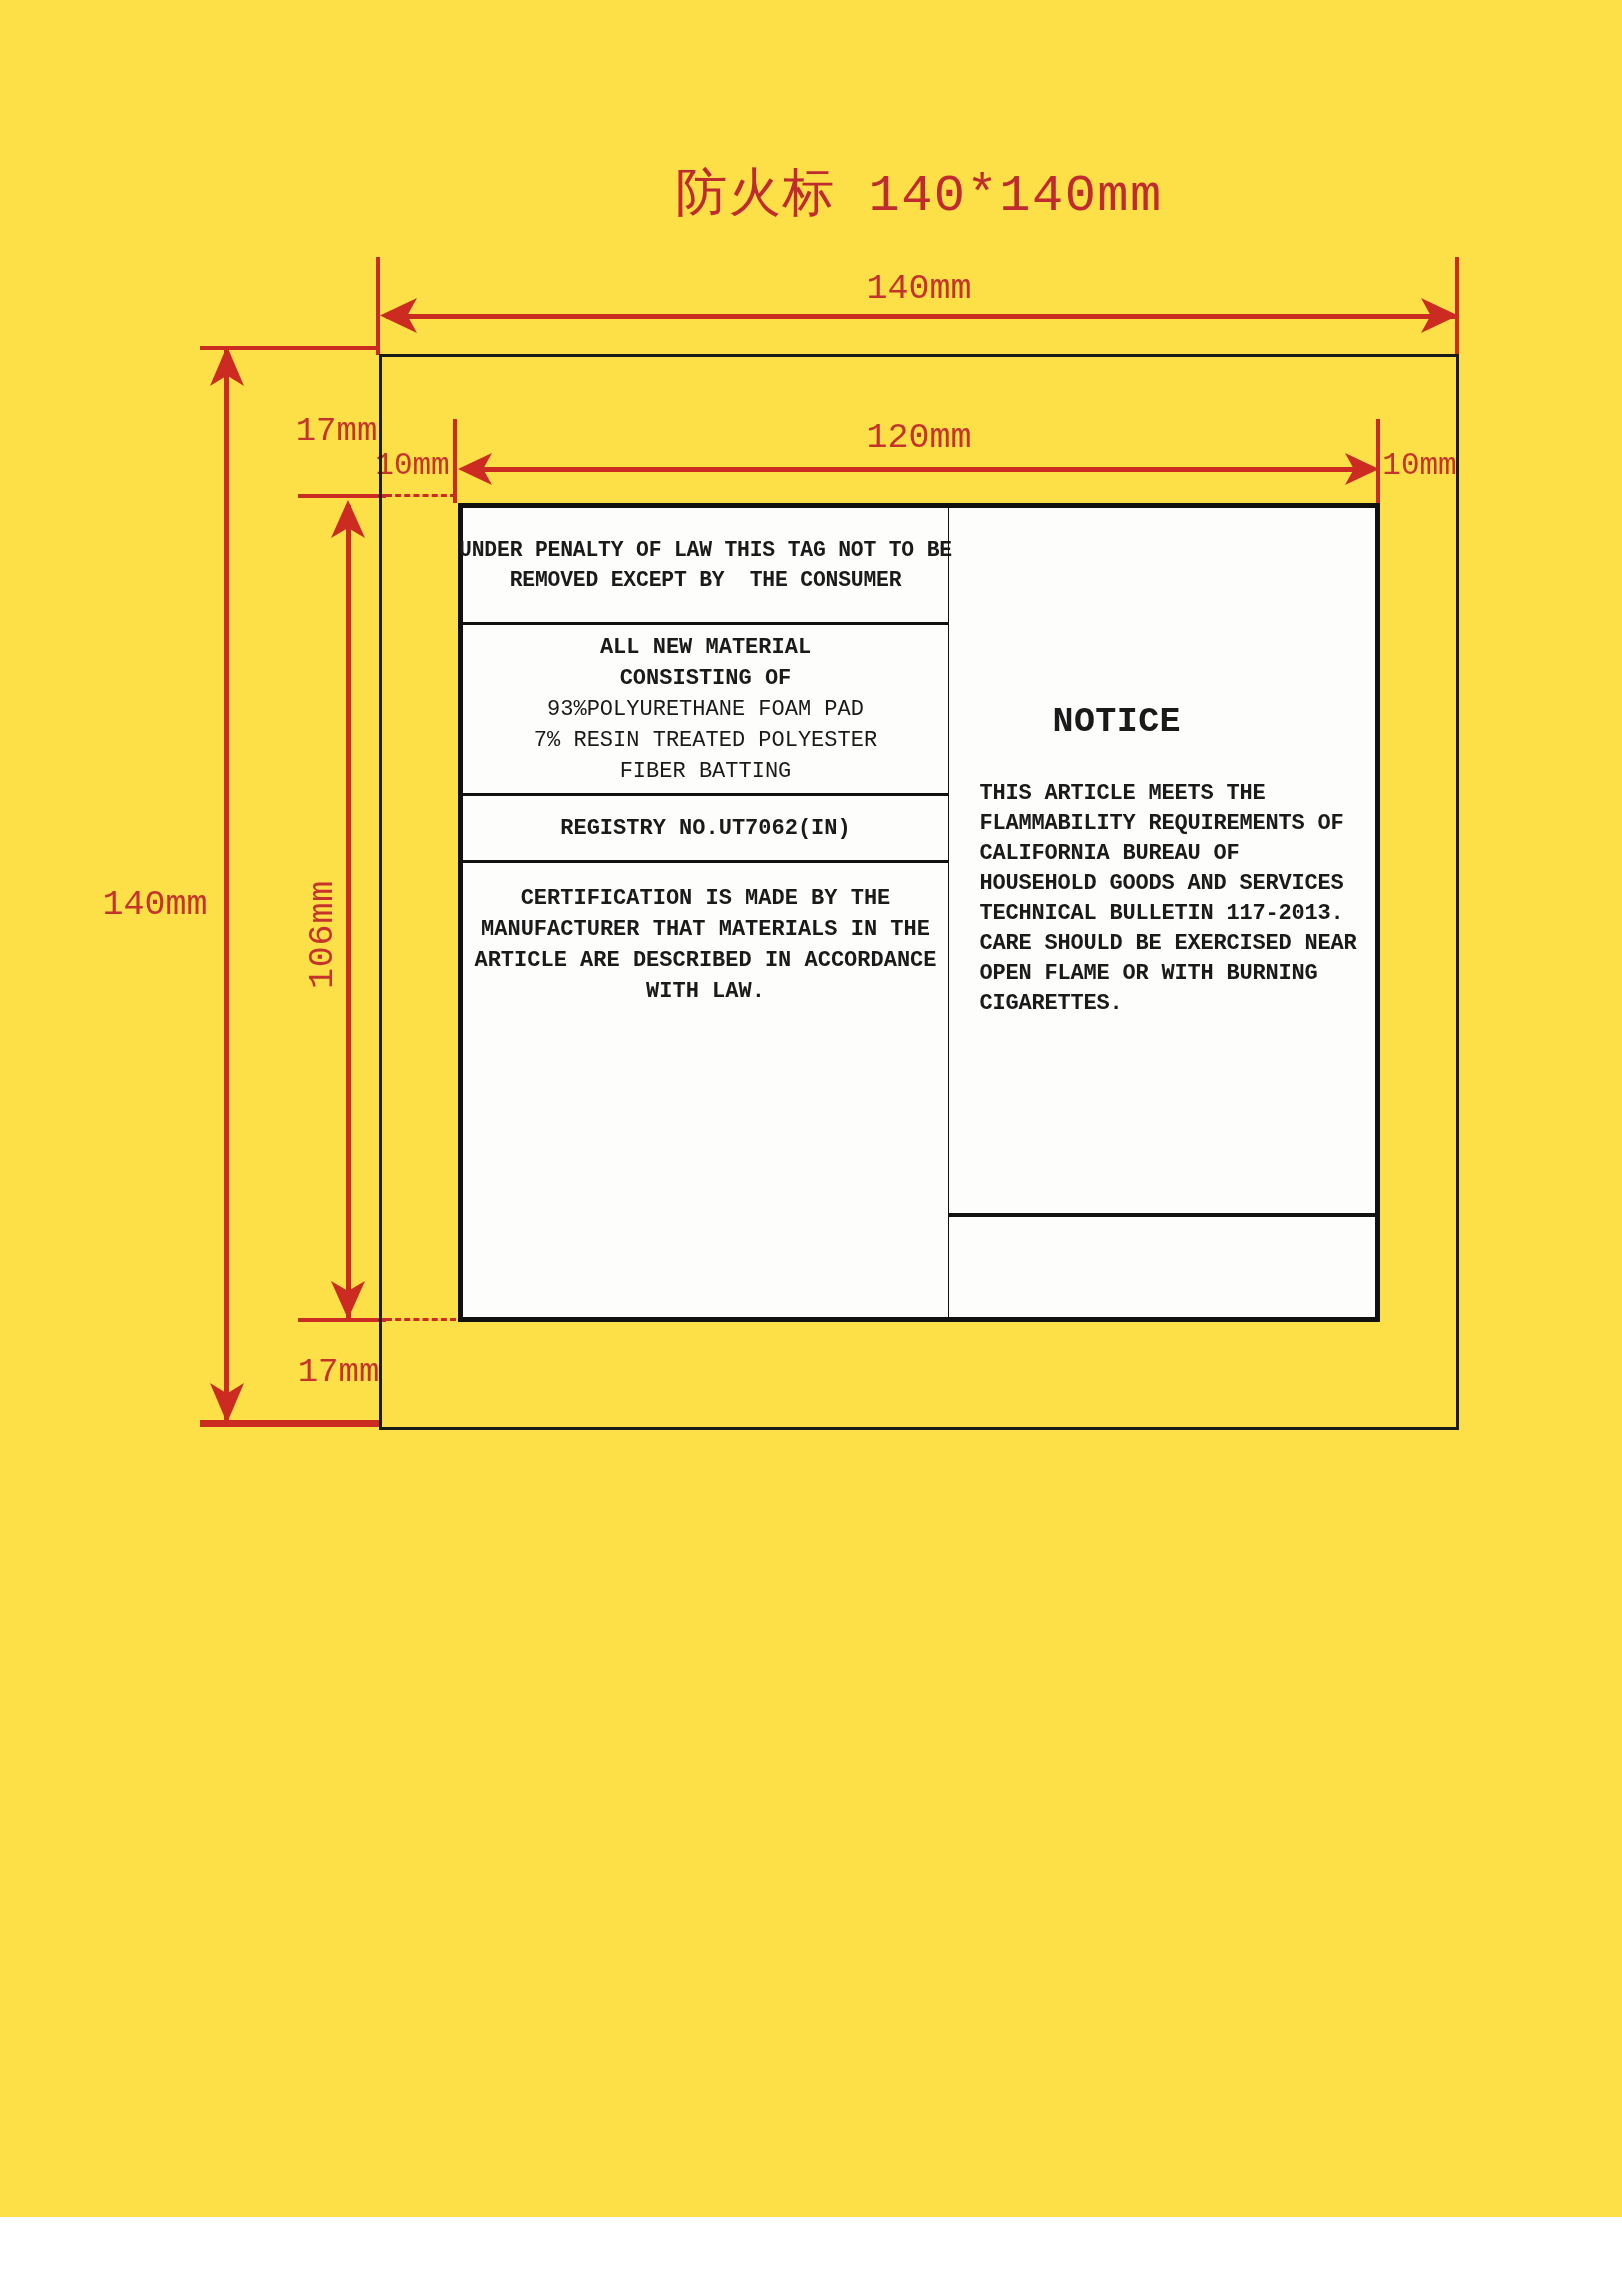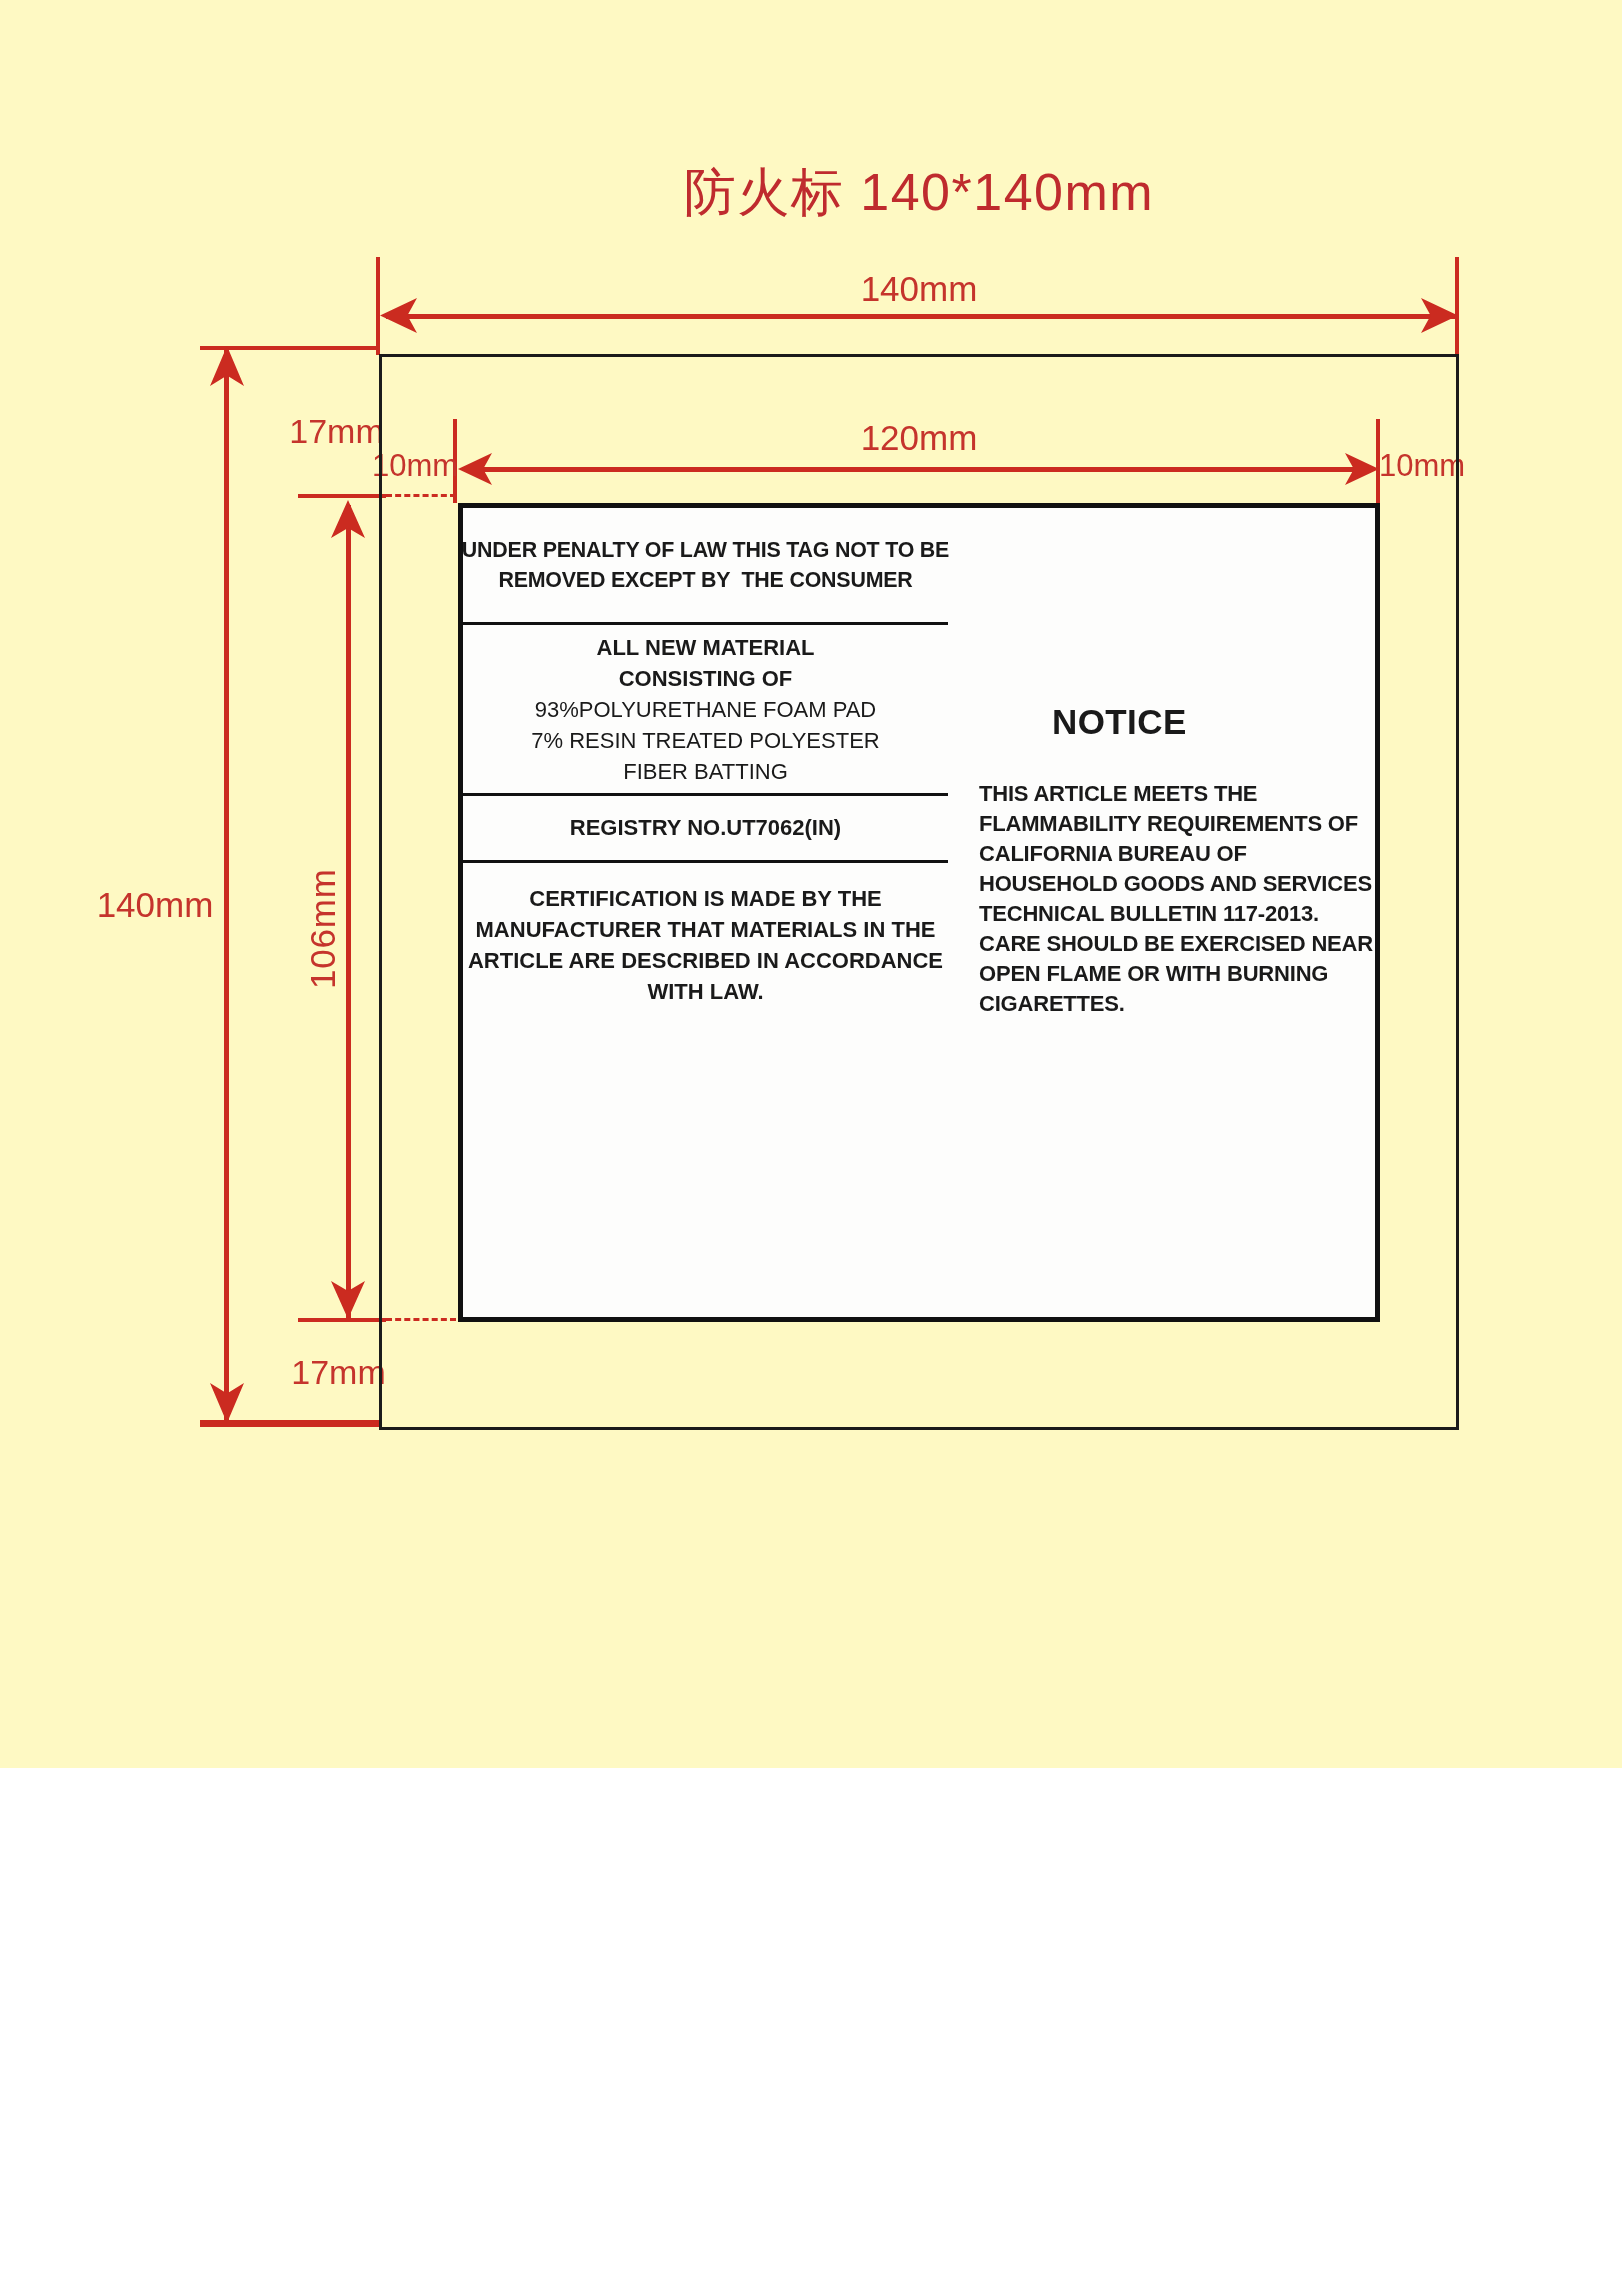--- a/index.html
+++ b/index.html
@@ -1,17 +1,17 @@
 <!DOCTYPE html>
 <html style="font-size:12.2px"><head>
 <meta charset="utf-8">
 <style>
   html,body{margin:0;padding:0;background:#ffffff;}
-  .stage{position:relative;width:1623px;height:1768px;background:#fef9c3;overflow:hidden;
-         font-family:Liberation Sans, sans-serif;color:#1a1a1a;}
+  .stage{position:relative;width:1623px;height:2217px;background:#fde047;overflow:hidden;
+         font-family:Liberation Mono, monospace;color:#1a1a1a;}
   
   .red-line{position:absolute;background:#cb2b20;}
   .red-dash{position:absolute;border-top:3.8px dashed #cb2b20;}
   .ah{position:absolute;background:#cb2b20;}
   .ah-left {clip-path:polygon(0 50%,100% 0,74% 50%,100% 100%);}
   .ah-right{clip-path:polygon(100% 50%,0 0,26% 50%,0 100%);}
   .ah-up   {clip-path:polygon(50% 0,0 100%,50% 74%,100% 100%);}
   .ah-down {clip-path:polygon(50% 100%,0 0,50% 26%,100% 0);}
   .dim-text{position:absolute;color:#c5342c;font-size:35px;text-align:center;white-space:pre;}
   .dim-text.small{font-size:31px;}
@@ -20,21 +20,21 @@
          color:#bf2b2e;font-size:52px;letter-spacing:1.5px;white-space:pre;}
   .v-text{position:absolute;color:#c5342c;font-size:35px;writing-mode:vertical-rl;
           transform:rotate(180deg);letter-spacing:0.8px;}
   
   .outer-box{position:absolute;left:379px;top:354px;width:1080px;height:1076px;
              border:3.1px solid #1b1b1b;box-sizing:border-box;}
   .inner-box{position:absolute;left:458px;top:503px;width:922px;height:819px;
              border:5.4px solid #111;box-sizing:border-box;display:flex;background:#fdfdfc;}
   .col-left{width:485px;display:flex;flex-direction:column;}
   .col-divider{width:6.9px;background:#111;}
-  .col-right{flex:1;display:flex;flex-direction:row;}
+  .col-right{flex:1;display:flex;flex-direction:column;}
   .cell{display:flex;flex-direction:column;justify-content:center;align-items:center;
         box-sizing:border-box;text-align:center;}
   .bt{border-top:3.8px solid #111;}
   .bt6{border-top:4.6px solid #111;}
   .ln{white-space:pre;}
   .r1 .ln{font-size:21.4px;font-weight:bold;line-height:30px;letter-spacing:-0.2px;}
   .r2 .ln{font-size:22px;line-height:31px;}
   .r2 .ln.b{font-weight:bold;}
   .r3 .ln{font-size:22px;font-weight:bold;}
   .r4 .ln{font-size:22px;font-weight:bold;line-height:31px;}

